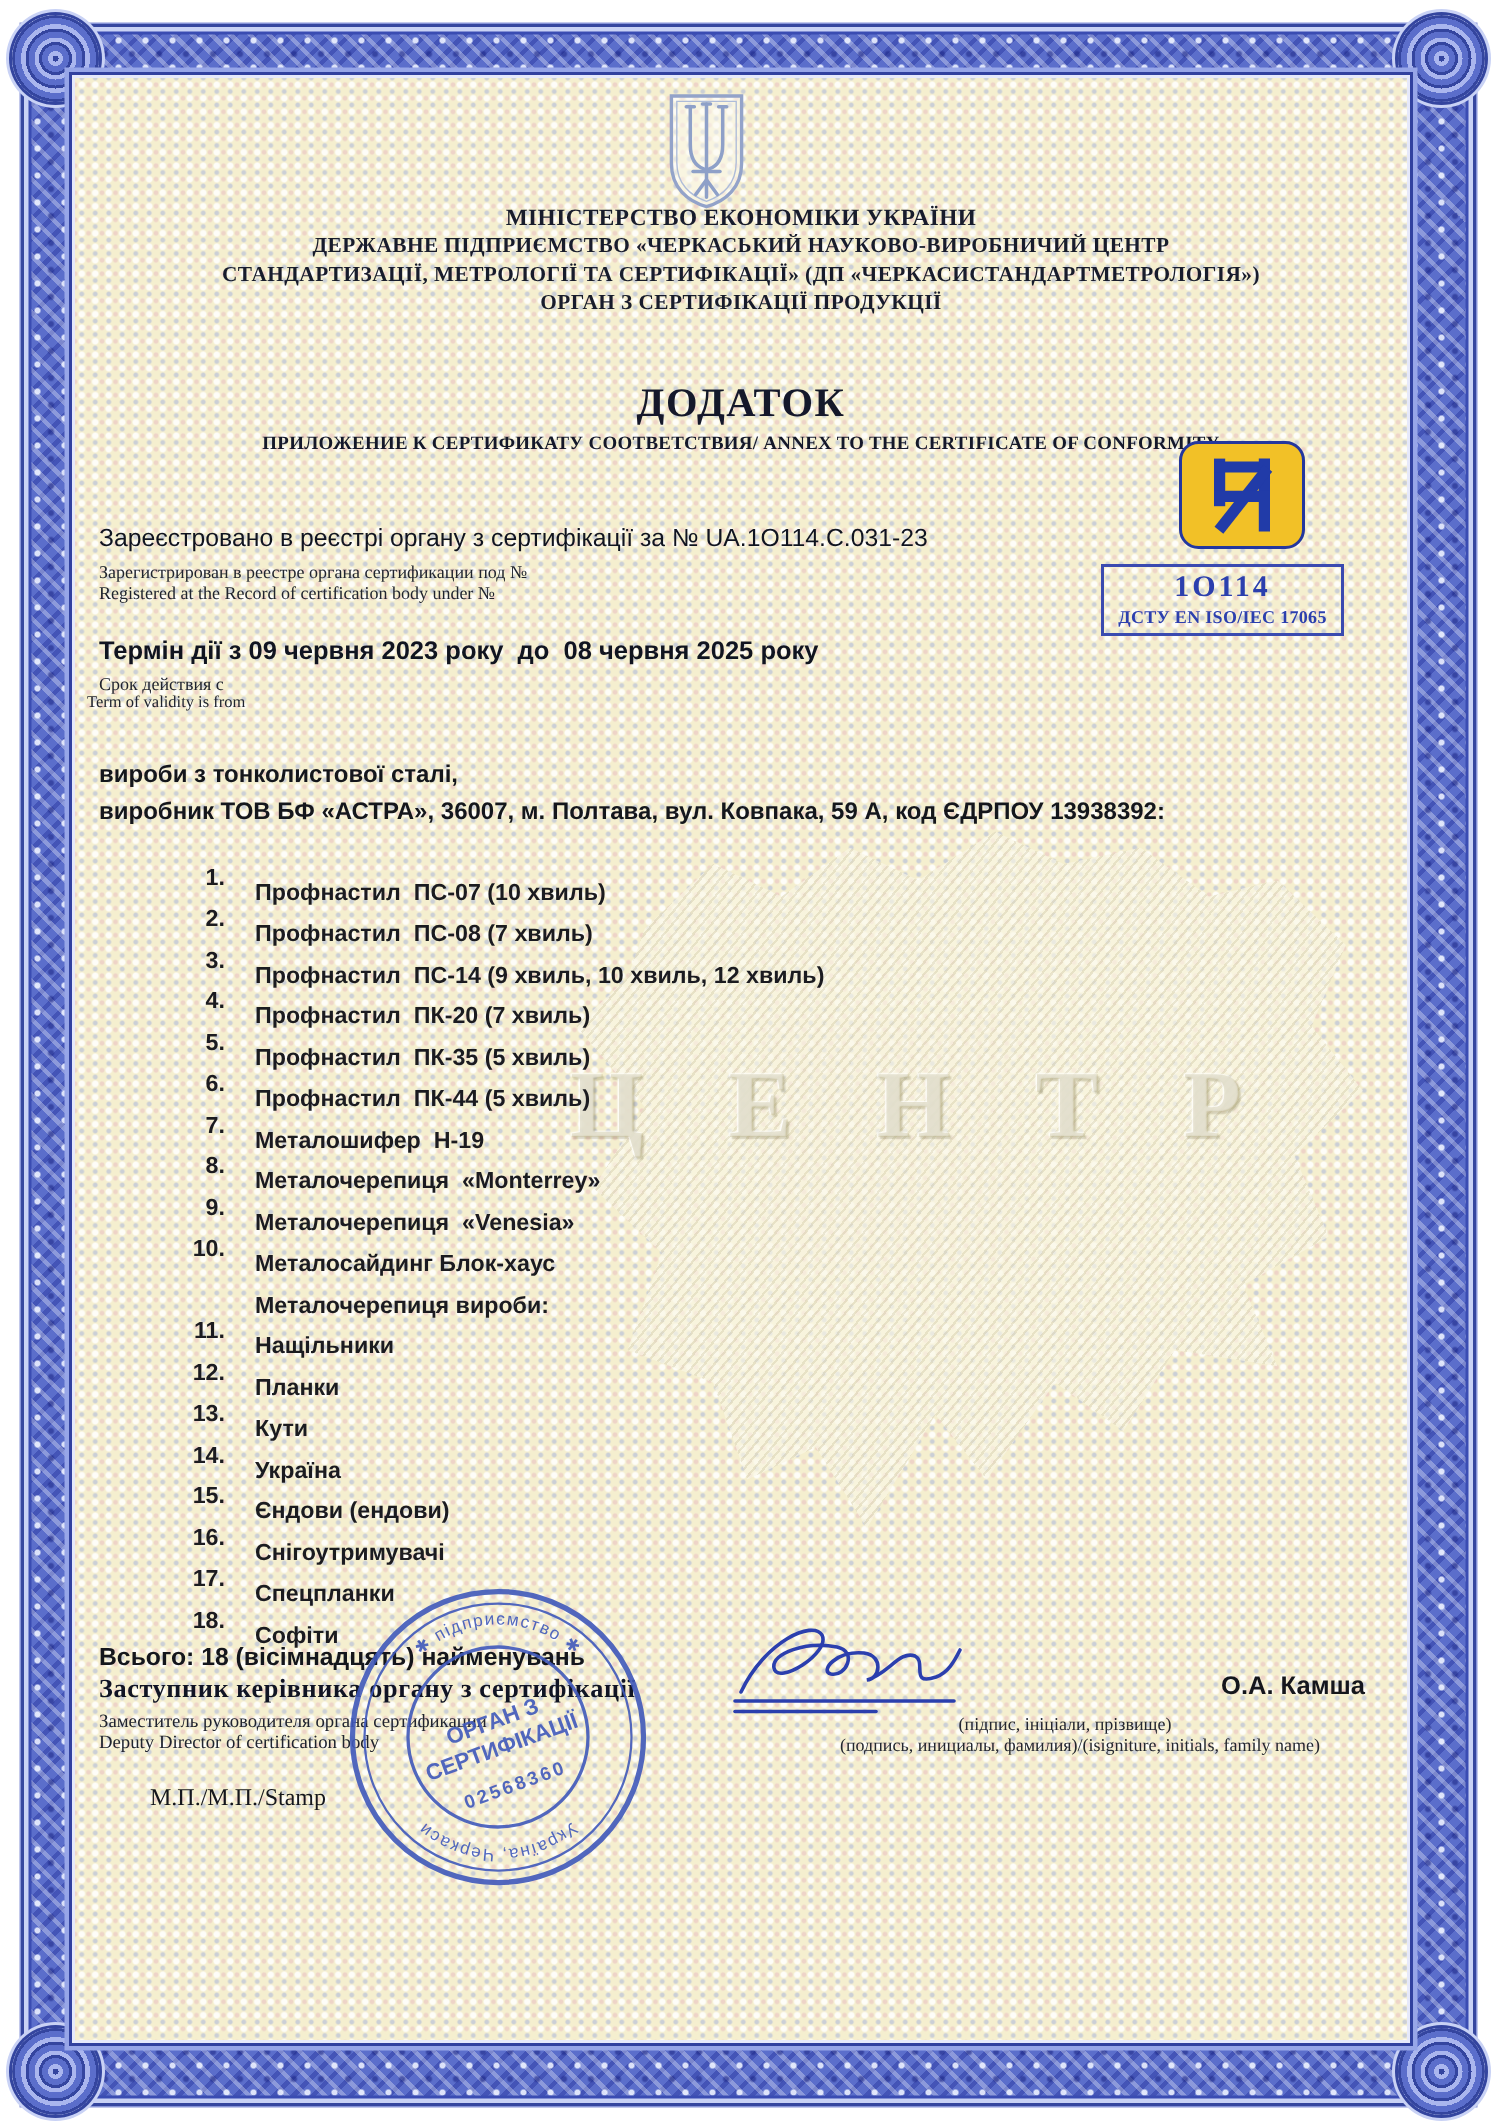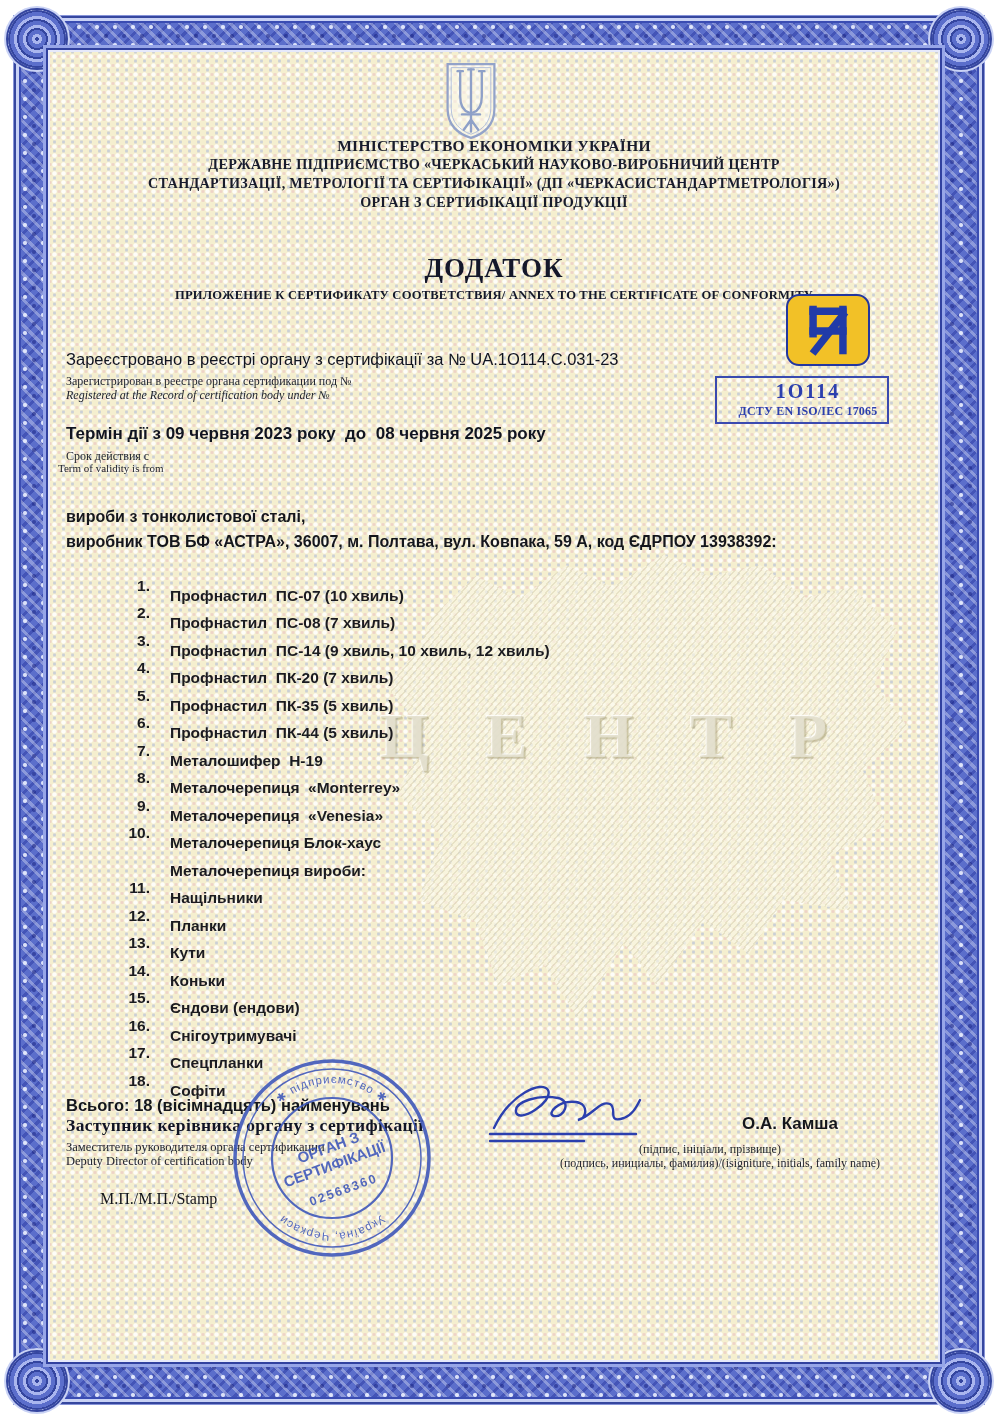--- a/index.html
+++ b/index.html
@@ -52,44 +52,44 @@
   .title{left:0;top:200px;width:100%;text-align:center;color:#14182a;}
   .title .t1,.title .t2{font-size:27px;font-weight:bold;letter-spacing:1px;line-height:33px;}
   .title .ts{font-size:12.6px;font-weight:bold;margin-top:3px;letter-spacing:.2px;}
   .logo{left:736px;top:242px;width:80px;height:68px;border-radius:13px;background:#f2c127;
     border:2px solid #24379e;display:flex;align-items:center;justify-content:center;}
   
   .sans{font-family:"Liberation Sans",sans-serif;}
   .pre{white-space:pre-wrap;}
   .reg-main{left:16px;top:298px;font-size:16.5px;font-weight:normal;color:#101420;}
   .reg-ru{left:16px;top:322px;font-size:12px;color:#20242f;}
-  .reg-en{left:16px;top:336px;font-size:12px;color:#20242f;font-style:italic;}
-  .acc-box{left:665px;top:324px;width:158px;height:44px;border:2px solid #3a4ab0;
-    text-align:center;color:#2c3fae;padding-left:12px;}
+  .reg-en{left:16px;top:336px;font-size:12px;color:#20242f;}
+  .acc-box{left:684px;top:324px;width:158px;height:44px;border:2px solid #3a4ab0;
+    text-align:center;color:#2c3fae;}
   .acc-code{font-size:20px;font-weight:bold;letter-spacing:2px;line-height:25px;margin-top:1px;}
   .acc-std{font-size:12px;font-weight:bold;letter-spacing:.2px;}
   .val-main{left:16px;top:372px;font-size:17px;font-weight:bold;color:#101420;}
   .val-ru{left:16px;top:397px;font-size:12px;color:#20242f;}
   .val-en{left:8px;top:410px;font-size:11px;color:#20242f;}
   .prod1{left:16px;top:456px;font-size:16px;font-weight:bold;color:#14161c;}
   .prod2{left:16px;top:481px;font-size:16px;font-weight:bold;color:#14161c;}
   
   .items{left:16px;top:520px;width:860px;}
   .item-row{display:flex;height:27.5px;align-items:center;
     font-family:"Liberation Sans",sans-serif;font-weight:bold;font-size:15.5px;color:#1b1b20;}
   .item-num{width:84px;text-align:right;flex:0 0 84px;}
   .item-text{margin-left:20px;white-space:pre-wrap;margin-top:20px;}
   .total{left:16px;top:1044px;font-size:16.5px;font-weight:bold;color:#14161c;}
   
   .sig-title{left:16px;top:1063px;font-size:17.5px;font-weight:bold;letter-spacing:.4px;color:#101424;}
   .sig-ru{left:16px;top:1088px;font-size:12.5px;color:#20242f;}
   .sig-en{left:16px;top:1102px;font-size:12.5px;color:#20242f;}
   .mp{left:50px;top:1138px;font-size:16px;color:#14161c;}
   .sig-script{left:438px;top:1026px;width:180px;height:72px;z-index:2;}
-  .sig-name{left:620px;top:1062px;width:240px;text-align:center;
+  .sig-name{left:620px;top:1062px;width:240px;text-align:right;
     font-size:17px;font-weight:bold;color:#14161c;}
   .cap-ua{left:490px;top:1090px;width:340px;text-align:center;font-size:12px;color:#23262f;}
   .cap-2{left:428px;top:1104px;width:484px;text-align:center;font-size:12px;color:#23262f;}
   .stamp{left:180px;top:1004px;width:204px;height:204px;z-index:3;opacity:.9;}
 </style>
 </head>
 <body>
 
 <div class="page">
   <div class="band">
@@ -188,41 +188,41 @@
       <div class="item-row">
           <span class="item-num">8.</span>
           <span class="item-text">Металочерепиця  «Monterrey»</span>
         </div>
       <div class="item-row">
           <span class="item-num">9.</span>
           <span class="item-text">Металочерепиця  «Venesia»</span>
         </div>
       <div class="item-row">
           <span class="item-num">10.</span>
-          <span class="item-text">Металочерепиця Блок-хаус</span>
+          <span class="item-text">Металосайдинг Блок-хаус</span>
         </div>
       <div class="item-row">
           <span class="item-num"></span>
           <span class="item-text">Металочерепиця вироби:</span>
         </div>
       <div class="item-row">
           <span class="item-num">11.</span>
           <span class="item-text">Нащільники</span>
         </div>
       <div class="item-row">
           <span class="item-num">12.</span>
           <span class="item-text">Планки</span>
         </div>
       <div class="item-row">
           <span class="item-num">13.</span>
           <span class="item-text">Кути</span>
         </div>
       <div class="item-row">
           <span class="item-num">14.</span>
-          <span class="item-text">Коньки</span>
+          <span class="item-text">Україна</span>
         </div>
       <div class="item-row">
           <span class="item-num">15.</span>
           <span class="item-text">Єндови (ендови)</span>
         </div>
       <div class="item-row">
           <span class="item-num">16.</span>
           <span class="item-text">Снігоутримувачі</span>
         </div>
       <div class="item-row">

